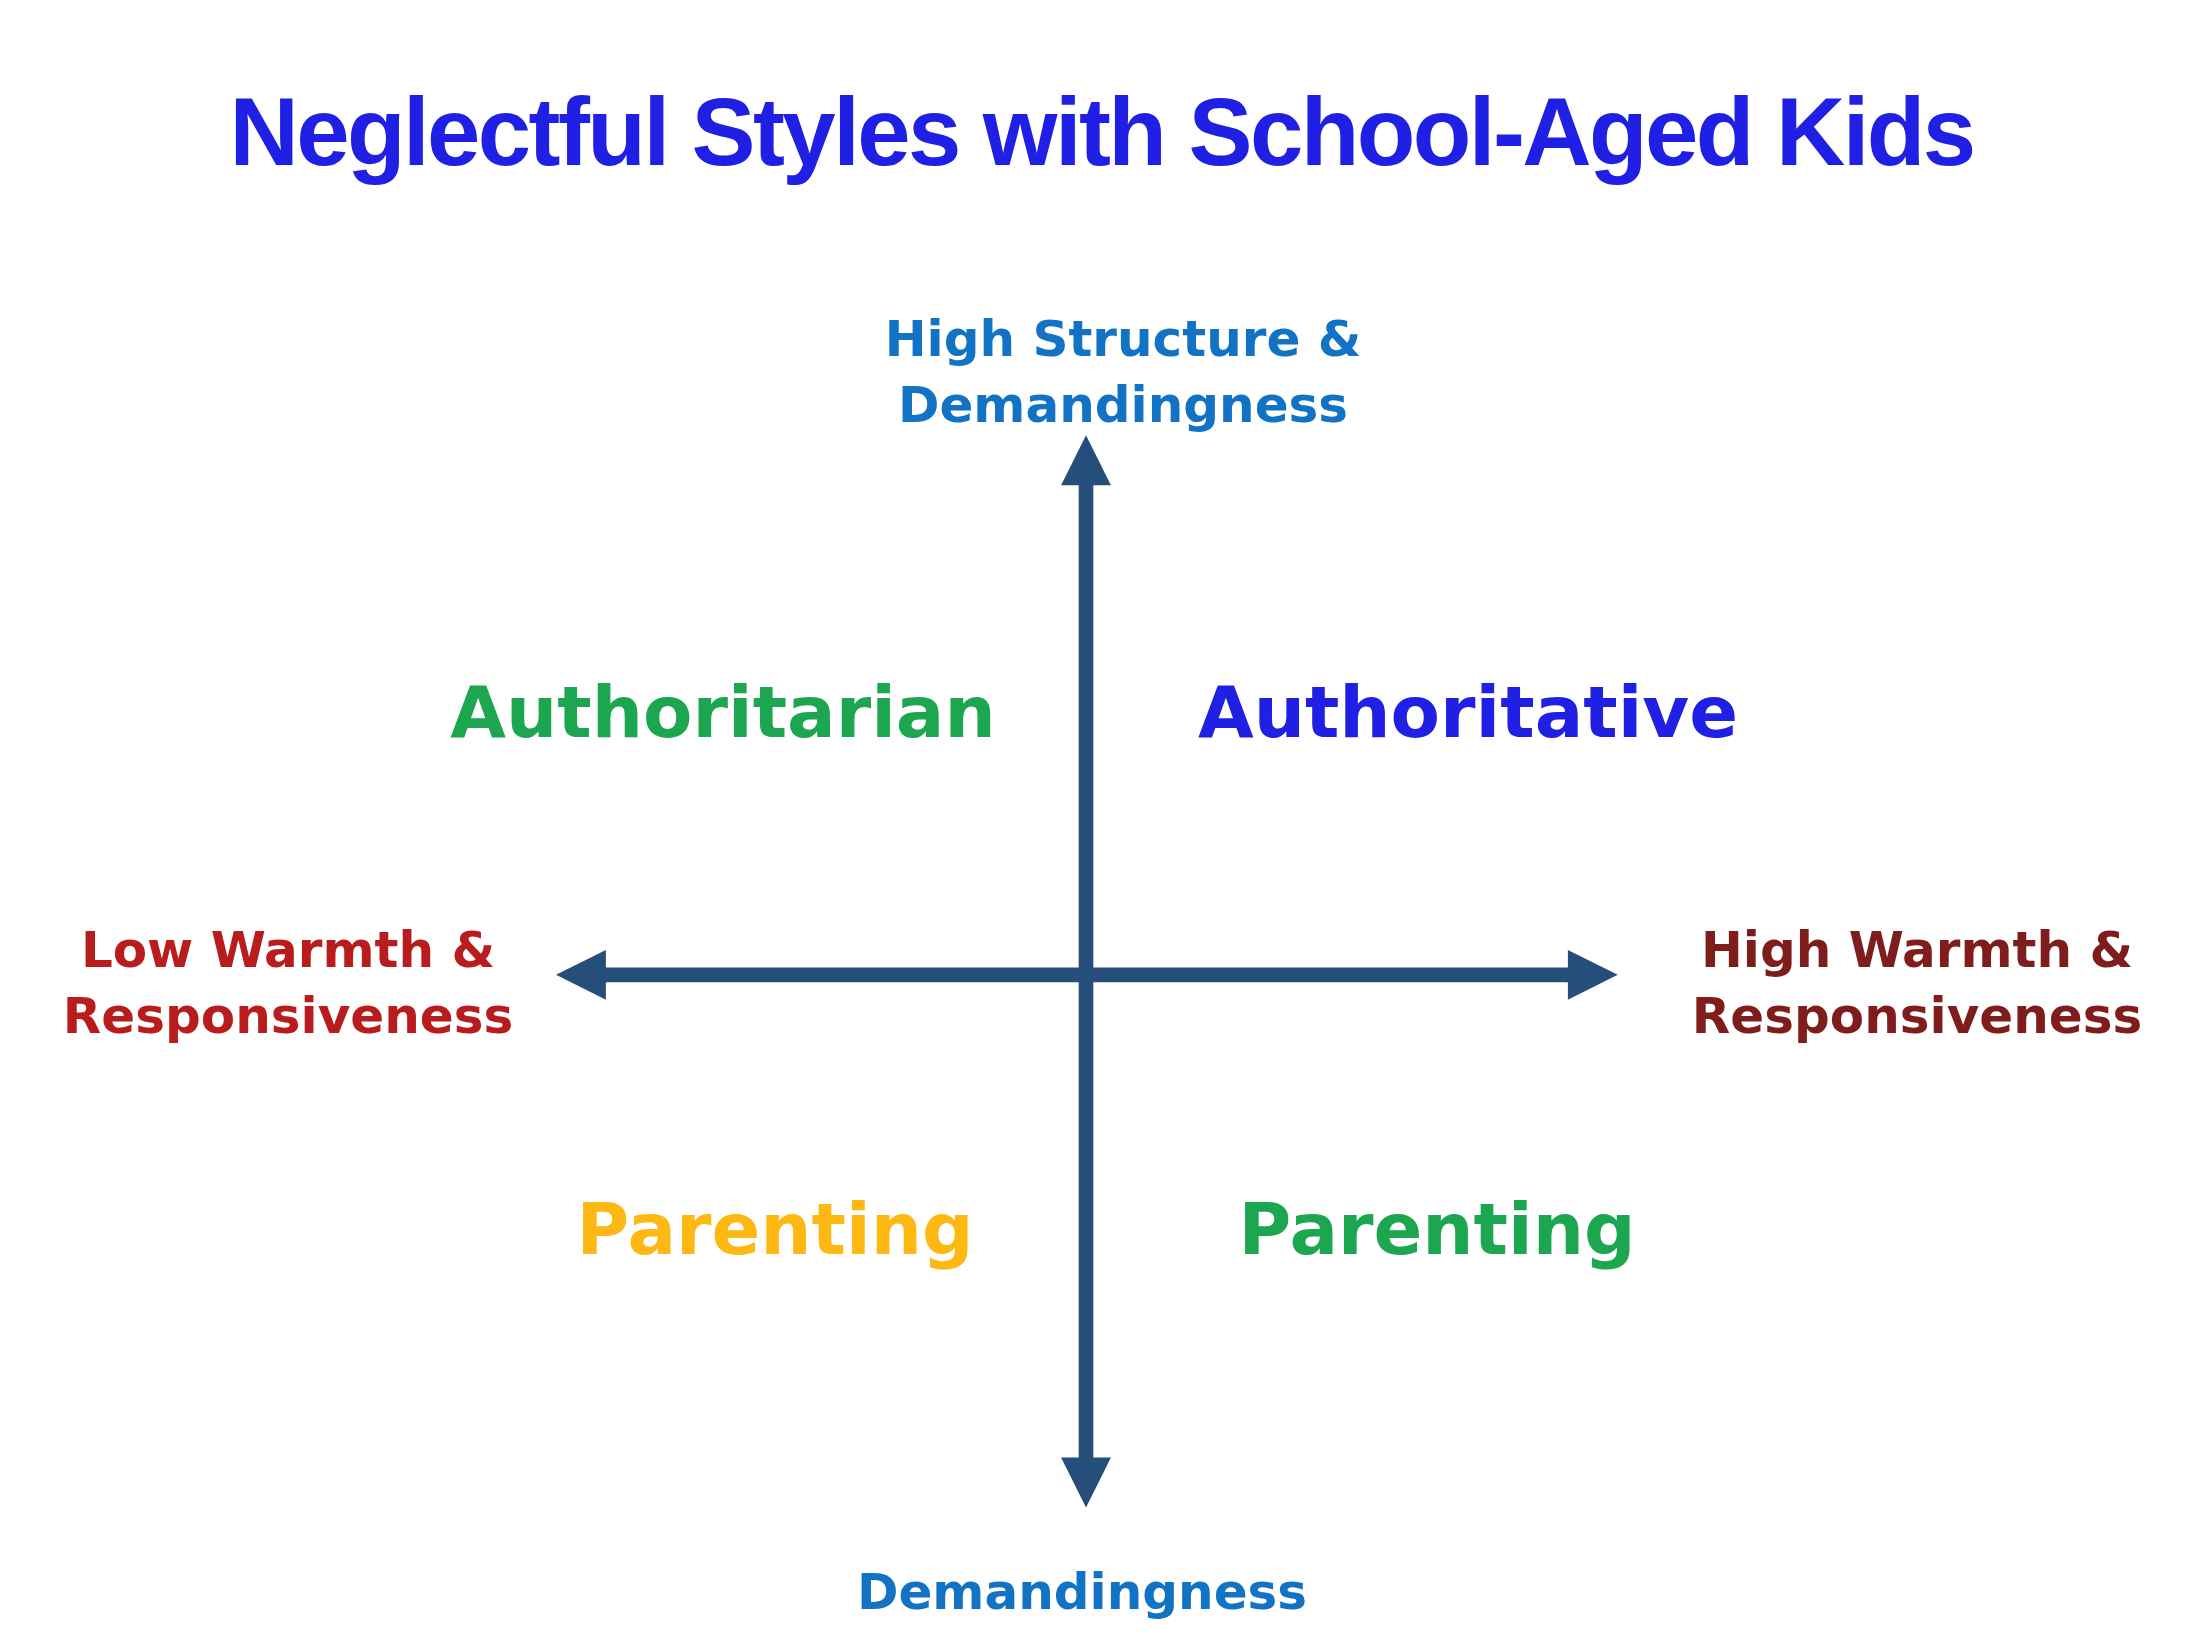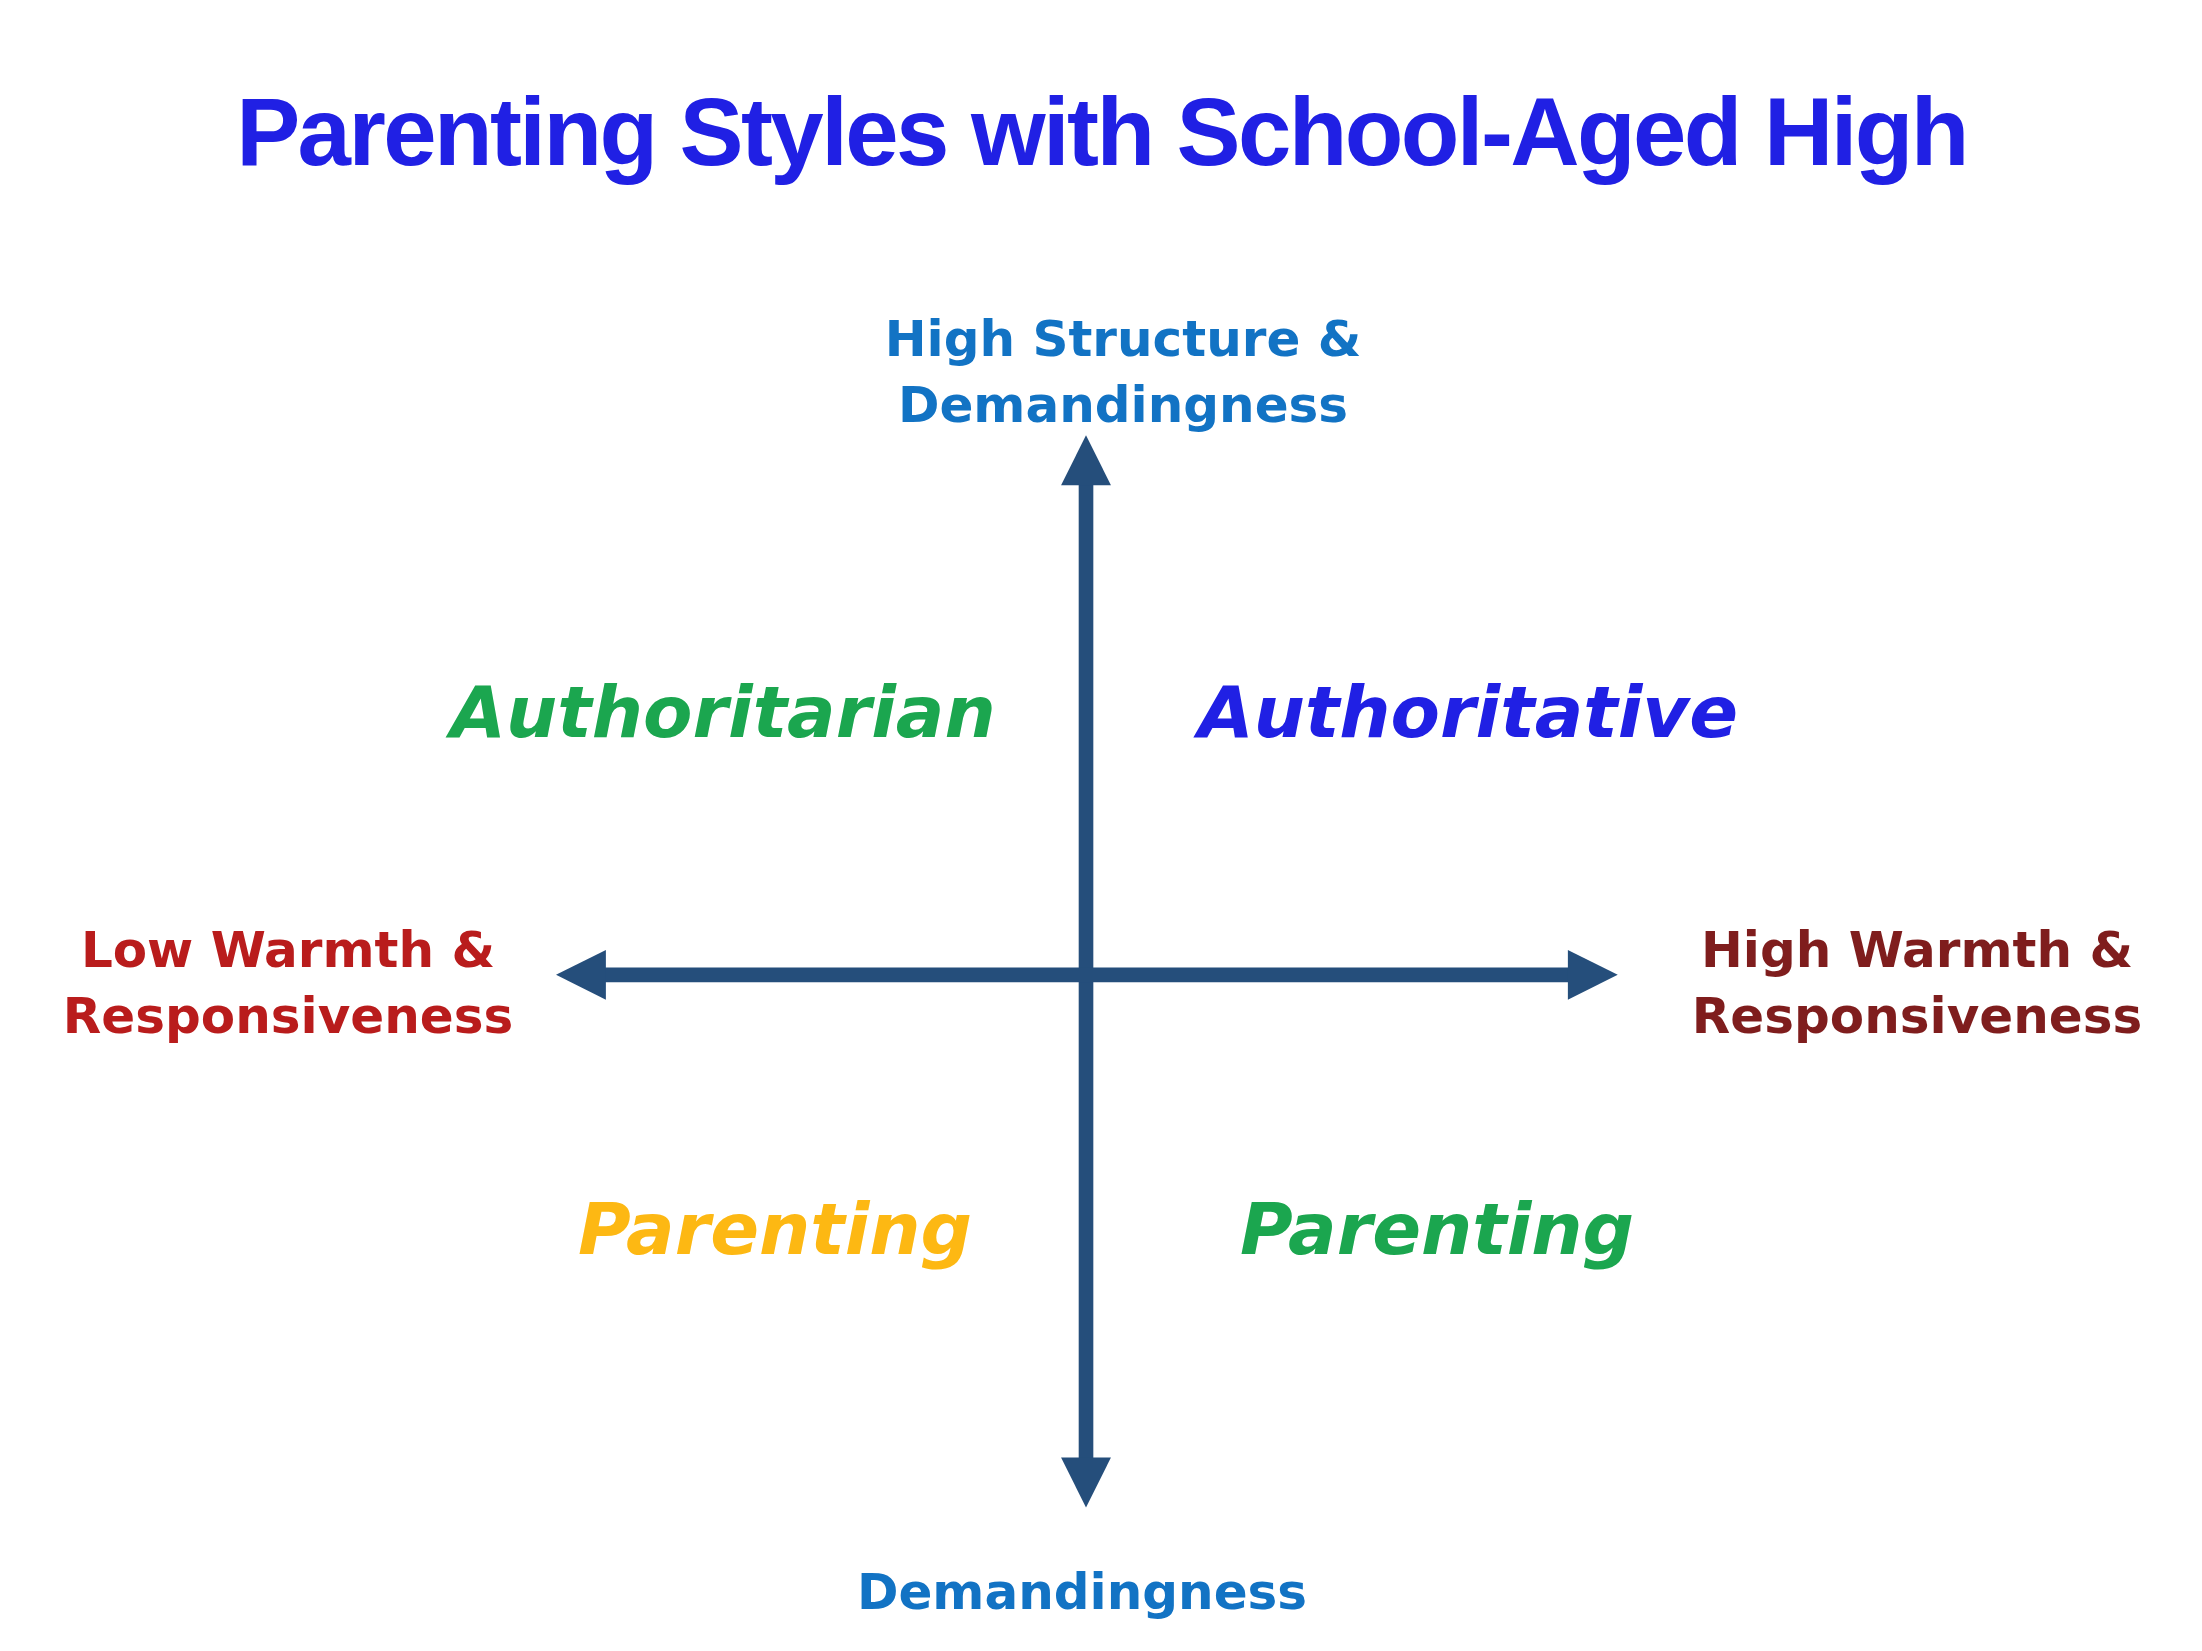--- a/index.html
+++ b/index.html
@@ -51,33 +51,32 @@
   .axis-label.left   { left: 288px;  top: 983px; }
   .axis-label.right  { left: 1917px; top: 983px; }
   .quadrant-label {
     position: absolute;
     transform: translate(-50%, -50%);
     font-family: "DejaVu Sans", sans-serif;
     font-size: 72px;
     font-weight: 700;
     line-height: 1;
     white-space: nowrap;
-    font-style: italic;
   }
   .quadrant-label.tl { left: 723px;  top: 712px;  }
   .quadrant-label.tr { left: 1468px; top: 712px;  }
   .quadrant-label.bl { left: 775px;  top: 1229px; }
   .quadrant-label.br { left: 1437px; top: 1229px; }
 </style>
 </head>
 <body>
 
 <div class="canvas">
 
-  <h1 class="page-title" style="color: rgb(32, 32, 228);">Parenting Styles with School-Aged High</h1>
+  <h1 class="page-title" style="color: rgb(32, 32, 228);">Neglectful Styles with School-Aged Kids</h1>
 
   <svg class="axes-svg" viewBox="0 0 2560 1920" xmlns="http://www.w3.org/2000/svg">
     <line x1="1262" y1="556" x2="1262" y2="1702" stroke-width="17" stroke="#254E7B"></line>
     <line x1="696" y1="1133" x2="1832" y2="1133" stroke-width="17" stroke="#254E7B"></line>
     <polygon points="1262,506 1233,564 1291,564" fill="#254E7B"></polygon>
     <polygon points="1262,1752 1233,1694 1291,1694" fill="#254E7B"></polygon>
     <polygon points="646,1133 704,1104 704,1162" fill="#254E7B"></polygon>
     <polygon points="1880,1133 1822,1104 1822,1162" fill="#254E7B"></polygon>
   </svg>
 

